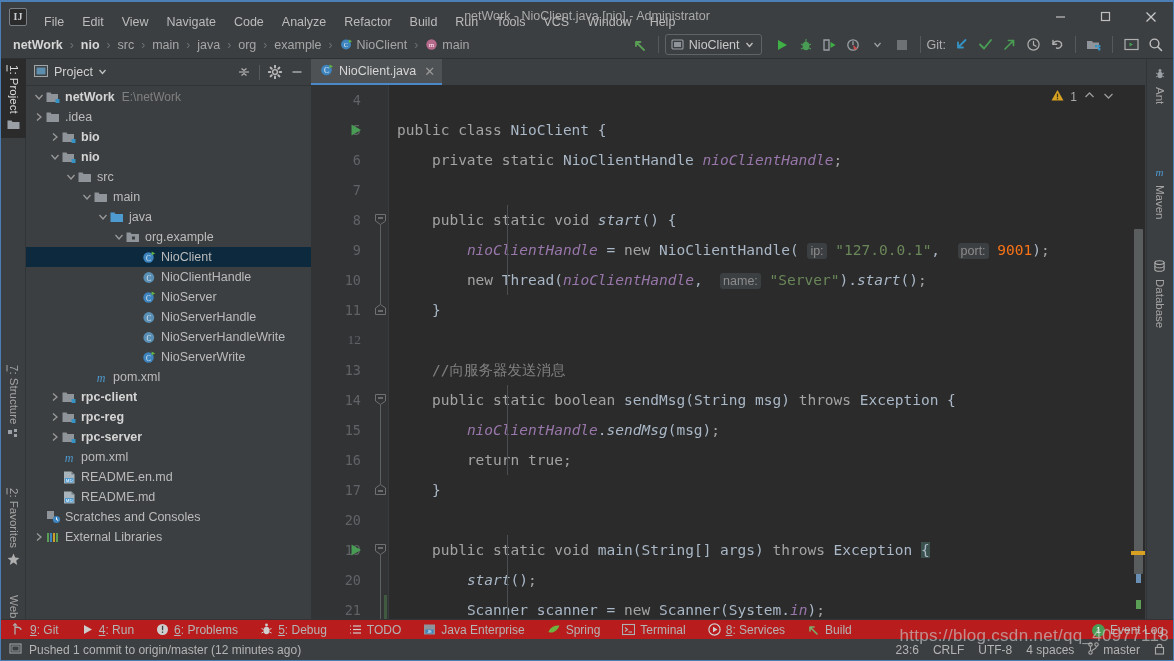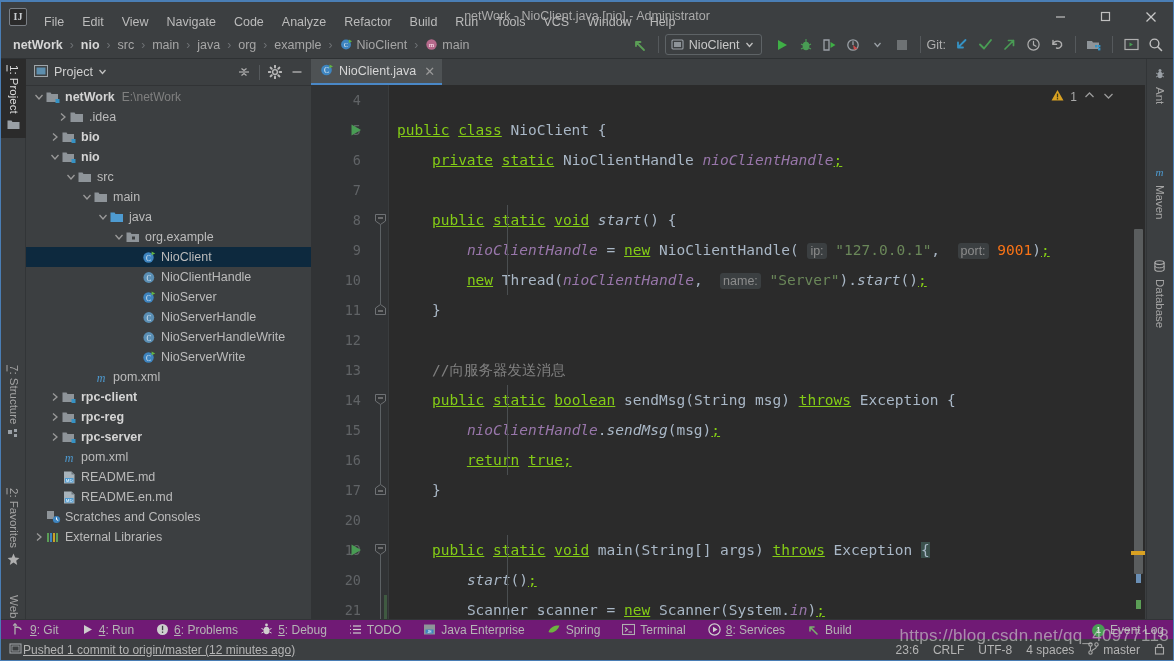--- a/index.html
+++ b/index.html
@@ -90,21 +90,21 @@
   .codearea { position:absolute; left:0; top:26px; right:0; bottom:0; background:#2B2B2B;
               overflow:hidden; }
   .warnbar { position:absolute; right:30px; top:4px; display:flex; align-items:center;
              gap:6px; z-index:5; font-size:12px; color:#A9A9A9; }
   .gutter { position:absolute; left:0; top:0; bottom:0; width:78px; background:#313335; }
   .codelines { position:absolute; left:78px; top:0; right:0; bottom:0;
                font-family:"DejaVu Sans Mono","Liberation Mono",monospace; font-size:14.5px; }
   .ln { position:absolute; right:8px; color:#606366; font-size:13.5px;
         font-family:"DejaVu Sans Mono","Liberation Mono",monospace; text-align:right; }
   .cl { position:absolute; left:0; white-space:pre; line-height:30px; height:30px; }
-  .k   { color:#84cc16;text-decoration:underline; }
+  .k   { color:#a3a3a3; }
   .id  { color:#A9B7C6; }
   .fld { color:#9876AA; font-style:italic; }
   .str { color:#6A8759; }
   .num { color:#f97316; }
   .cmt { color:#808080; }
   .stm { color:#A9B7C6; font-style:italic; }
   .hint{ background:#3B3F41; color:#8C8C8C; border-radius:3px; padding:1px 3px;
          font-size:12.5px; font-family:"Liberation Sans",sans-serif; }
   .brhl{ background:#3B514D; }
   .runarrow { position:absolute; left:38px; width:14px; height:14px; }
@@ -122,30 +122,30 @@
   .rightstrip { position:absolute; right:0; top:57px; width:27px; bottom:41px;
                 background:#3C3F41; border-left:1px solid #323537; }
   .rtab { position:absolute; right:0; width:27px;
           writing-mode:vertical-rl; text-orientation:mixed;
           color:#A4A4A4; font-size:11.5px; padding:7px 0; white-space:nowrap;
           display:flex; align-items:center; gap:5px; }
   .rtab .vt-ico { writing-mode:horizontal-tb; }
 
   
   .toolwin-bar { position:absolute; left:0; bottom:21px; width:1172px; height:20px;
-                 background:#701a75; display:flex; align-items:center;
+                 background:#b91c1c; display:flex; align-items:center;
                  border-top:1px solid #323537; }
   .twb-item { display:flex; align-items:center; gap:5px; padding:0 11px; height:20px;
               color:#B4B4B4; font-size:12px; white-space:nowrap; }
   .twb-item u { text-decoration:underline; }
 
   .statusbar { position:absolute; left:0; bottom:0; width:1172px; height:21px;
                background:#3C3F41; display:flex; align-items:center; }
-  .sb-left { display:flex; align-items:center; gap:1px; padding-left:8px;
-             color:#B4B4B4; font-size:12px;text-decoration:underline; }
+  .sb-left { display:flex; align-items:center; gap:7px; padding-left:8px;
+             color:#B4B4B4; font-size:12px; }
   .sb-right { margin-left:auto; display:flex; align-items:center; gap:14px;
               padding-right:8px; color:#B4B4B4; font-size:12px; }
 
   .eventlog { position:absolute; right:9px; bottom:23px; display:flex;
               align-items:center; gap:5px; color:#B4B4B4; font-size:12px; }
   .badge { width:13px; height:13px; border-radius:50%; background:#499C54; color:#FFF;
            font-size:9px; display:flex; align-items:center; justify-content:center; }
 
   .watermark { position:absolute; right:4px; bottom:14px; color:#C9C9C9; opacity:.65;
                font-size:17px; letter-spacing:.3px; pointer-events:none;
@@ -424,21 +424,21 @@
           </span>
           <span class="tico">
             <svg width="15" height="13" viewBox="0 0 15 13">
               <path d="M0.5 1.5 L4.5 1.5 L5.5 3 L12 3 L12 11 L0.5 11 Z" fill="#8E9499"></path>
               <rect x="9.5" y="8" width="4" height="4" fill="#3592C4"></rect>
             </svg>
           </span>
           <span class="tlabel bold">netWork</span>
           <span class="tpath">E:\netWork</span>
         </div>
-        <div class="trow" style="padding-left: 30px;">
+        <div class="trow" style="padding-left: 6px;">
           <span class="twist">
             <svg width="10" height="10" viewBox="0 0 10 10">
               <path d="M3 1.5 L7 5 L3 8.5" stroke="#9A9A9A" stroke-width="1.3" fill="none"></path>
             </svg>
           </span>
           <span class="tico">
             <svg width="15" height="13" viewBox="0 0 15 13">
               <path d="M0.5 1.5 L4.5 1.5 L5.5 3 L13 3 L13 11 L0.5 11 Z" fill="#8E9499"></path>
             </svg>
           </span>
@@ -651,33 +651,33 @@
         <div class="trow" style="padding-left: 22px;">
           <span class="twist"></span>
           <span class="tico">
             <svg width="15" height="13" viewBox="0 0 15 13">
               <path d="M2 0.5 L9.5 0.5 L12.5 3.5 L12.5 12.5 L2 12.5 Z" fill="#A8B3BA"></path>
               <path d="M9.5 0.5 L9.5 3.5 L12.5 3.5 Z" fill="#6E797F"></path>
               <rect x="3" y="7" width="8.5" height="4.5" fill="#4E9BD1"></rect>
               <text x="7.2" y="10.8" font-size="4.3" fill="#FFF" text-anchor="middle" font-family="Liberation Sans, sans-serif">MD</text>
             </svg>
           </span>
-          <span class="tlabel">README.md</span>
+          <span class="tlabel">README.en.md</span>
         </div>
         <div class="trow" style="padding-left: 22px;">
           <span class="twist"></span>
           <span class="tico">
             <svg width="15" height="13" viewBox="0 0 15 13">
               <path d="M2 0.5 L9.5 0.5 L12.5 3.5 L12.5 12.5 L2 12.5 Z" fill="#A8B3BA"></path>
               <path d="M9.5 0.5 L9.5 3.5 L12.5 3.5 Z" fill="#6E797F"></path>
               <rect x="3" y="7" width="8.5" height="4.5" fill="#4E9BD1"></rect>
               <text x="7.2" y="10.8" font-size="4.3" fill="#FFF" text-anchor="middle" font-family="Liberation Sans, sans-serif">MD</text>
             </svg>
           </span>
-          <span class="tlabel">README.en.md</span>
+          <span class="tlabel">README.md</span>
         </div>
         <div class="trow" style="padding-left: 6px;">
           <span class="twist"></span>
           <span class="tico">
             <svg width="15" height="14" viewBox="0 0 15 14">
               <path d="M1 1 L8 1 L8 9 L1 9 Z" fill="#8E9499"></path>
               <circle cx="10.5" cy="9.5" r="3.6" fill="#3E85C0"></circle>
               <path d="M10.5 7.4 L10.5 9.6 L12.2 10.4" stroke="#FFF" stroke-width="1" fill="none"></path>
             </svg>
           </span>
@@ -757,21 +757,21 @@
           </div>
           <div class="ln" style="top: 157px; width: 50px; left: 0px; text-align: right; padding-right: 0px;">9</div>
           <div class="ln" style="top: 187px; width: 50px; left: 0px; text-align: right; padding-right: 0px;">10</div>
           <div class="ln" style="top: 217px; width: 50px; left: 0px; text-align: right; padding-right: 0px;">11</div>
           <div class="foldmark" style="top: 219px; border: none; background: transparent;">
             <svg width="11" height="11" viewBox="0 0 11 11">
               <path d="M0.5 10.5 L10.5 10.5 L10.5 4 L5.5 0.5 L0.5 4 Z" fill="#313335" stroke="#6E7174" stroke-width="1"></path>
               <line x1="3" y1="7" x2="8" y2="7" stroke="#9A9A9A" stroke-width="1.1"></line>
             </svg>
           </div>
-          <div class="ln" style="top: 247px; width: 50px; left: 0px; text-align: right; padding-right: 0px;">12</div>
+          <div class="ln" style="top: 247px; width: 50px; left: 0px; text-align: right; padding-right: 0px; font-family: Liberation Serif, serif;">12</div>
           <div class="ln" style="top: 277px; width: 50px; left: 0px; text-align: right; padding-right: 0px;">13</div>
           <div class="ln" style="top: 307px; width: 50px; left: 0px; text-align: right; padding-right: 0px;">14</div>
           <div class="foldmark" style="top: 309px; border: none; background: transparent;">
             <svg width="11" height="11" viewBox="0 0 11 11">
               <path d="M0.5 0.5 L10.5 0.5 L10.5 7 L5.5 10.5 L0.5 7 Z" fill="#313335" stroke="#6E7174" stroke-width="1"></path>
               <line x1="3" y1="4" x2="8" y2="4" stroke="#9A9A9A" stroke-width="1.1"></line>
             </svg>
           </div>
           <div class="ln" style="top: 337px; width: 50px; left: 0px; text-align: right; padding-right: 0px;">15</div>
           <div class="ln" style="top: 367px; width: 50px; left: 0px; text-align: right; padding-right: 0px;">16</div>

